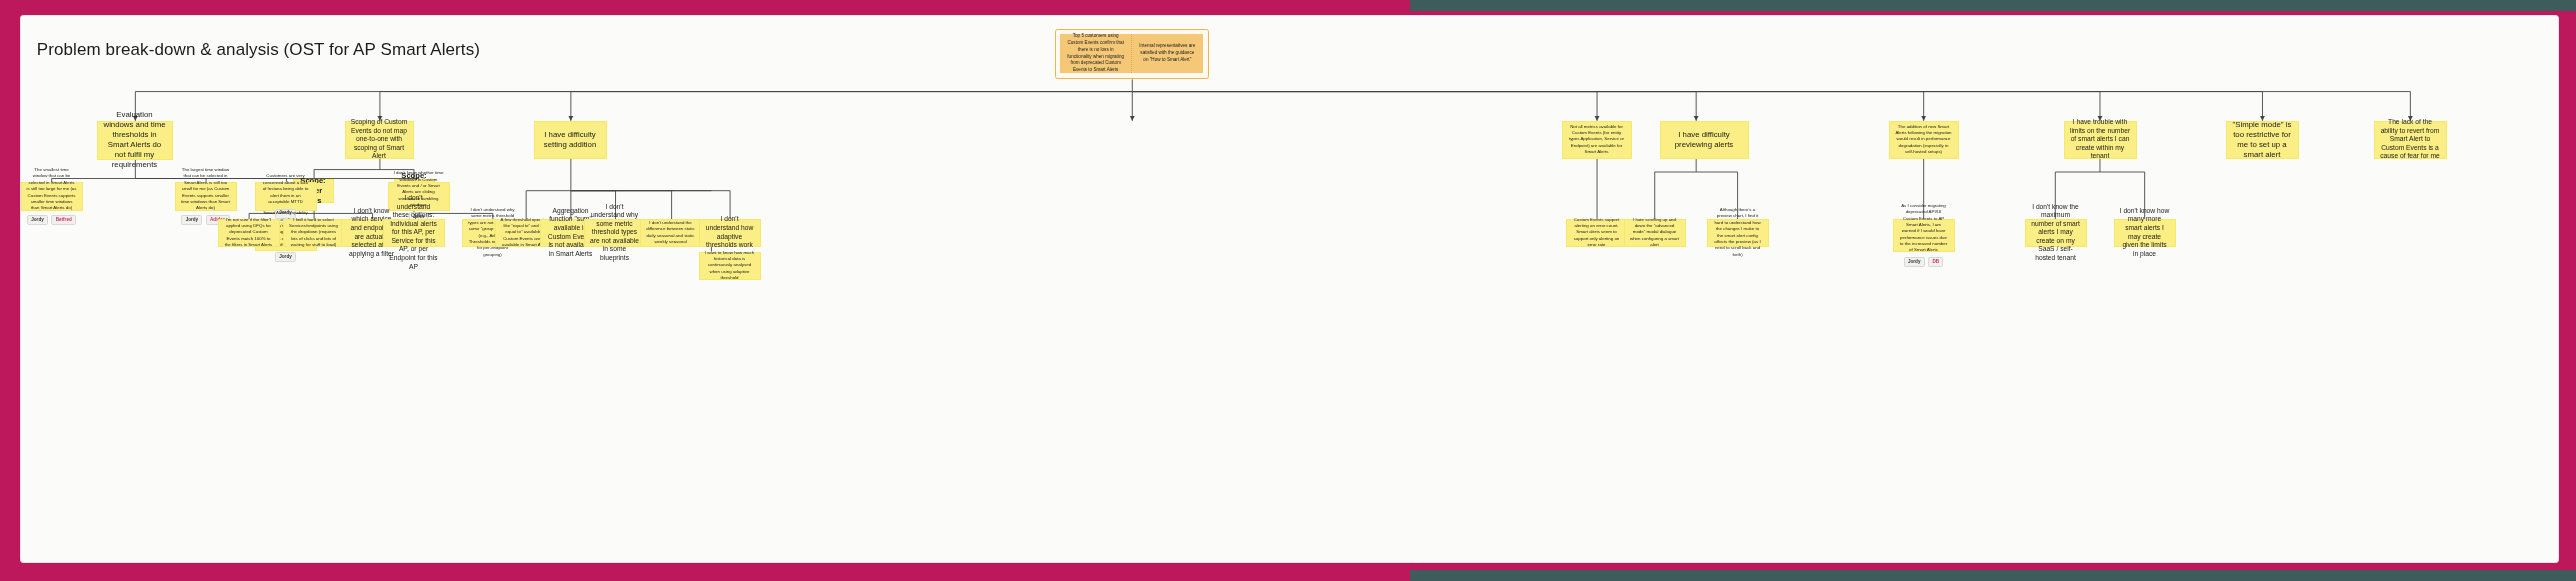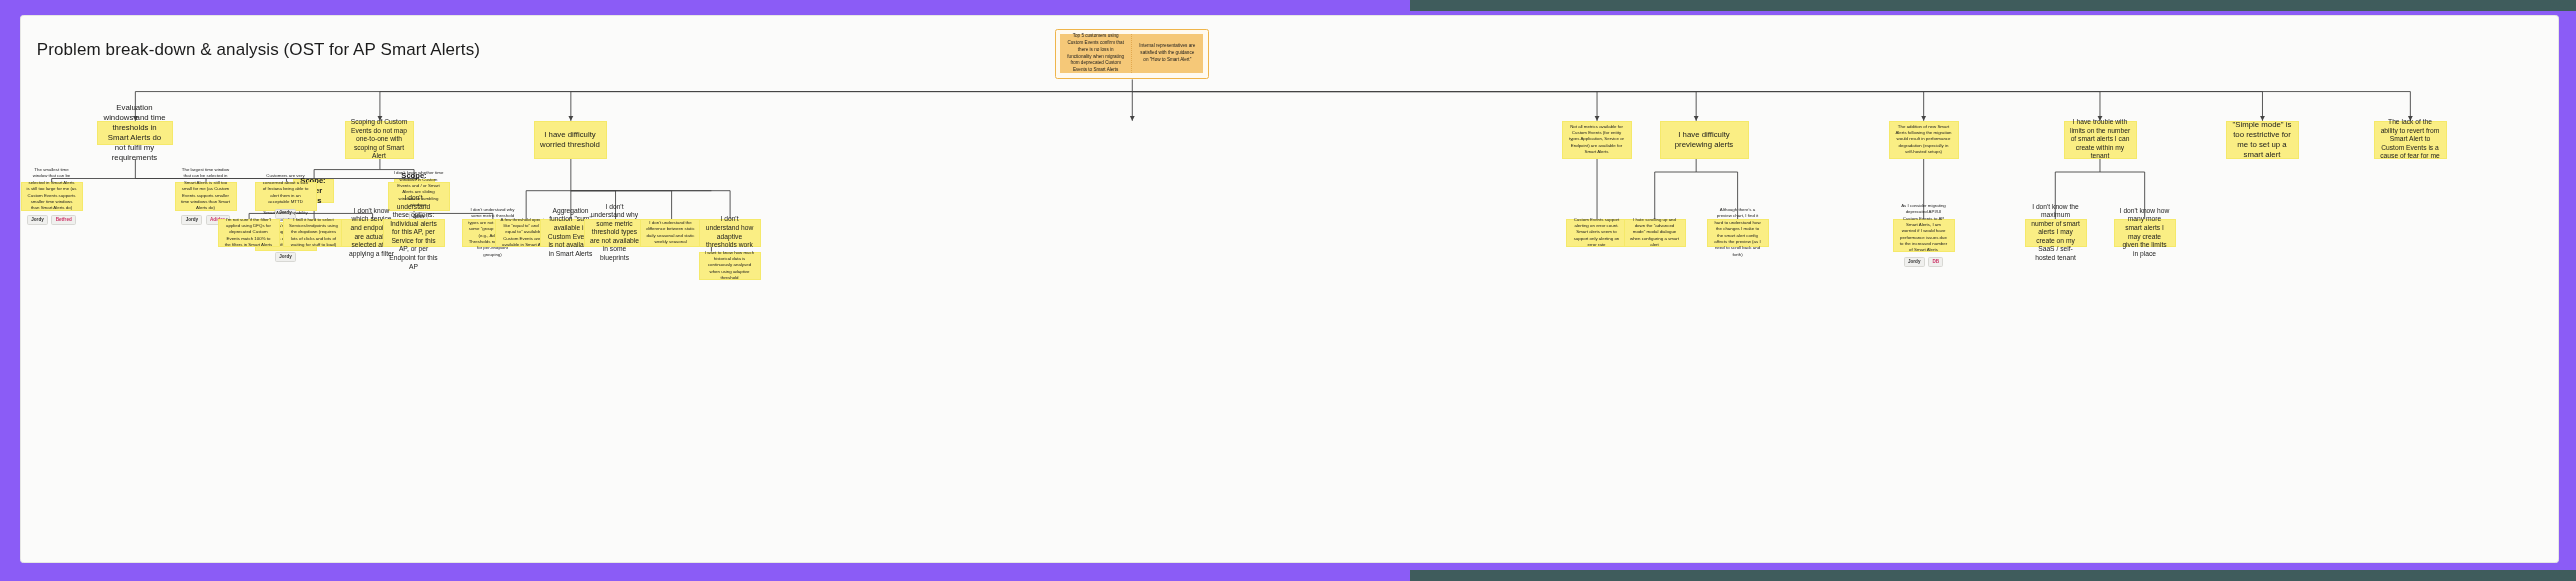--- a/index.html
+++ b/index.html
@@ -1,17 +1,17 @@
 <!DOCTYPE html>
 <html style="font-size:13px"><head>
 <meta charset="utf-8">
 <style>
   html,body{margin:0;padding:0;background:#ffffff;}
   body{width:2576px;height:581px;overflow:hidden;font-family:"Liberation Sans",sans-serif;}
-  .page{position:relative;width:2576px;height:581px;background:#8b5cf6;}
+  .page{position:relative;width:2576px;height:581px;background:#be185d;}
   .strip-bar{position:absolute;left:1410px;width:1166px;background:#3f5c5c;height:11.4px;}
   .strip-bar.top{top:0;}
   .strip-bar.bot{bottom:0;}
   .canvas{position:absolute;left:19.5px;top:14.6px;width:2537px;height:546px;
           background:#fbfbfa;border:0.8px solid #e6e6e4;border-radius:3.3px;overflow:hidden;}
   .title{position:absolute;left:16.3px;top:24.4px;font-size:17px;color:#1c1c1c;letter-spacing:0.1px;}
   svg.edges{position:absolute;left:0;top:0;width:2537px;height:546px;pointer-events:none;}
   .node{position:absolute;box-sizing:border-box;background:#faee84;border:0.8px solid #f5e96a;
         display:flex;flex-direction:column;align-items:center;justify-content:center;
         text-align:center;color:#1b1b1b;padding:4.1px 4.9px;line-height:1.28;}
@@ -105,25 +105,25 @@
         <polygon points="2758,129 2755,123 2761,123"></polygon>
         <polygon points="2940,129 2937,123 2943,123"></polygon>
       </g>
     </svg>
 
     <div class="root" style="left:1034px;top:13px;width:154px;height:50px;">
       <div class="root-card">Top 5 customers using Custom Events confirm that there is no loss in functionality when migrating from deprecated Custom Events to Smart Alerts</div>
       <div class="root-card">Internal representatives are satisfied with the guidance on "How to Smart Alert"</div>
     </div>
 
-    <div class="node big" style="left:76px;top:105px;width:76px;height:24px;">Evaluation windows and time thresholds in Smart Alerts do not fulfil my requirements</div>
+    <div class="node big" style="left:76px;top:105px;width:76px;height:39px;">Evaluation windows and time thresholds in Smart Alerts do not fulfil my requirements</div>
 
     <div class="node mid" style="left:324px;top:105px;width:69px;height:38px;">Scoping of Custom Events do not map one-to-one with scoping of Smart Alert</div>
 
-    <div class="node big" style="left:513px;top:105px;width:73px;height:38px;">I have difficulty worried threshold</div>
+    <div class="node big" style="left:513px;top:105px;width:73px;height:38px;">I have difficulty setting addition</div>
 
     <div class="node small" style="left:1541px;top:105px;width:70px;height:38px;">Not all metrics available for Custom Events (for entity types Application, Service or Endpoint) are available for Smart Alerts</div>
 
     <div class="node big" style="left:1639px;top:105px;width:89px;height:38px;">I have difficulty previewing alerts</div>
 
     <div class="node small" style="left:1868px;top:105px;width:70px;height:38px;">The addition of new Smart Alerts following the migration would result in performance degradation (especially in self-hosted setups)</div>
 
     <div class="node mid" style="left:2043px;top:105px;width:73px;height:38px;">I have trouble with limits on the number of smart alerts I can create within my tenant</div>
 
     <div class="node big" style="left:2205px;top:105px;width:73px;height:38px;">"Simple mode" is too restrictive for me to set up a smart alert</div>

